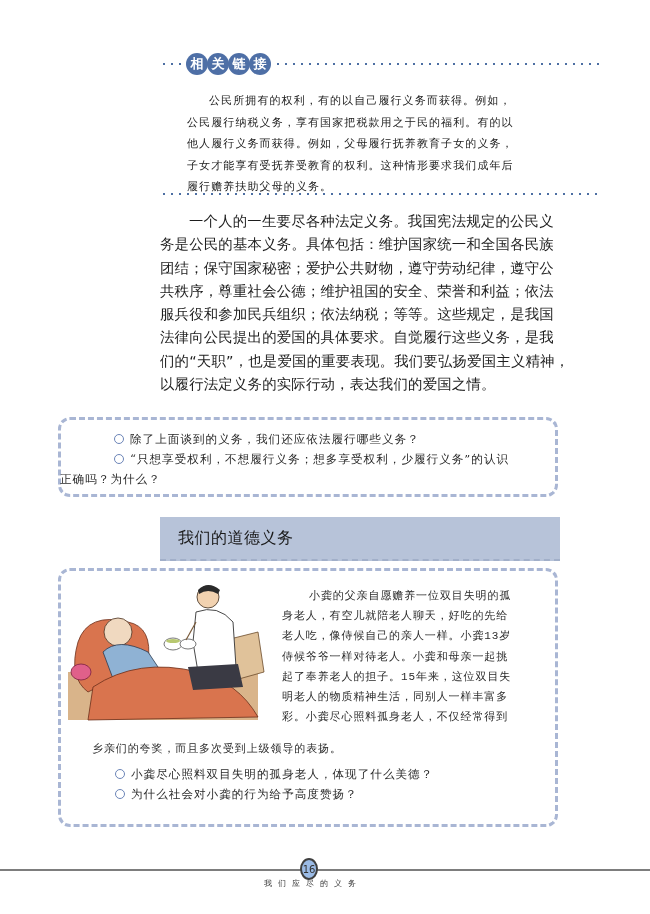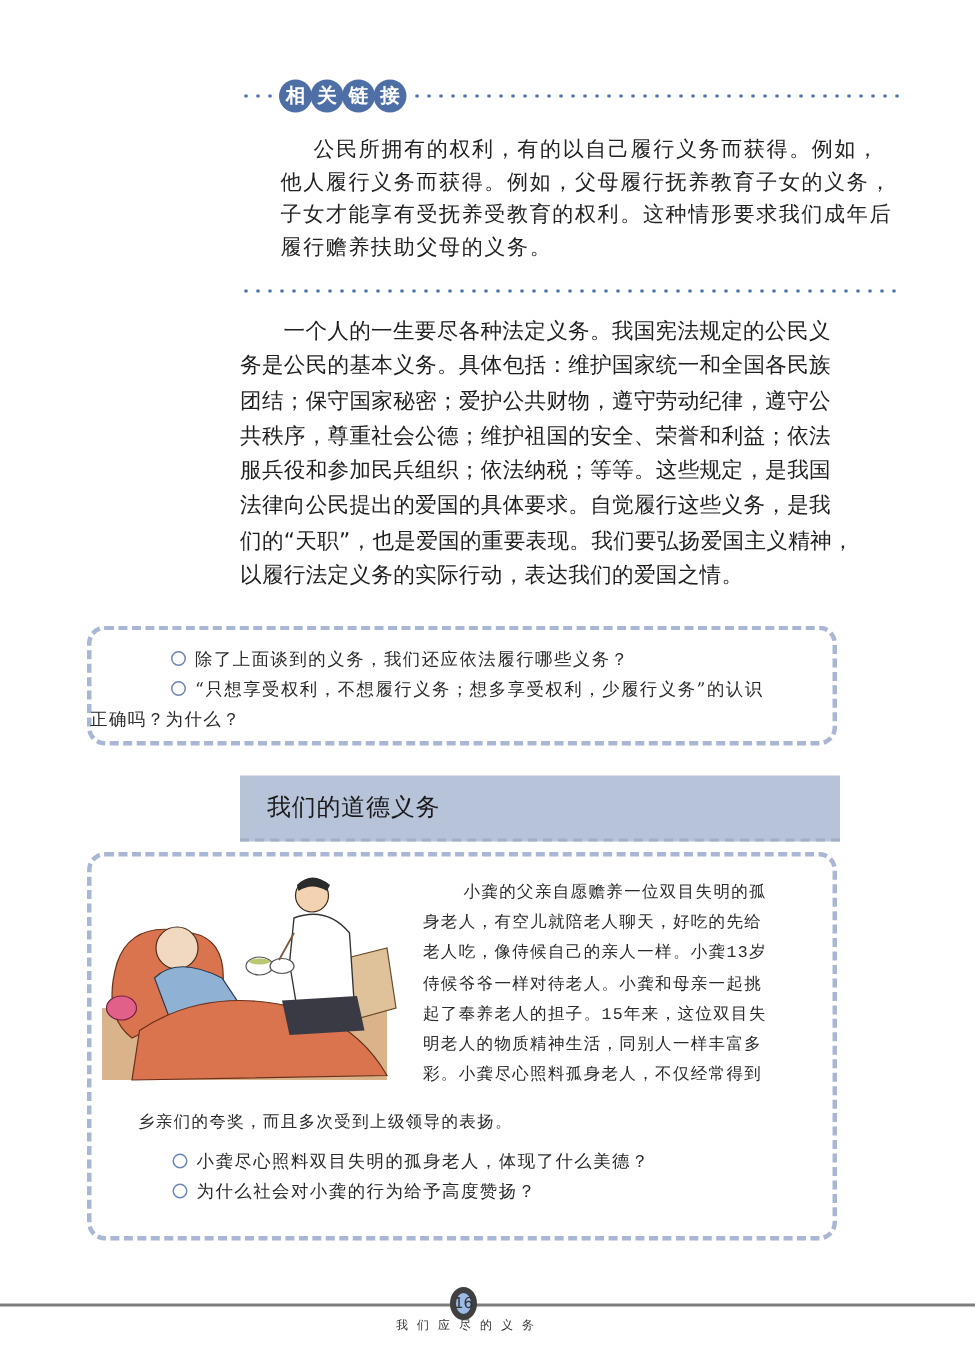--- a/index.html
+++ b/index.html
@@ -20,21 +20,21 @@
     .badges { display: flex; margin: 0 4px; }
     .badge {
       width: 22px; height: 22px; border-radius: 50%;
       background: #4e6fa6; color: #fff; font-weight: bold; font-size: 13px;
       display: flex; align-items: center; justify-content: center;
       margin-right: -1px;
     }
     .link-lines { position: absolute; left: 187px; top: 90px; width: 360px; }
     .link-lines div {
       font-family: "DejaVu Serif", "Liberation Serif", serif;
-      font-size: 14px; line-height: 21.6px; letter-spacing: 1.1px; white-space: nowrap; color:#222;
+      font-size: 11px; line-height: 21.6px; letter-spacing: 1.1px; white-space: nowrap; color:#222;
     }
     .link-lines div.indent { padding-left: 22px; }
     .link-footer-dots {
       position: absolute; left: 160px; top: 193px; width: 440px; height: 2px;
       background-image: radial-gradient(circle, #4d6fa3 1px, transparent 1.3px);
       background-size: 8px 2px; background-repeat: repeat-x;
     }
 
     
     .main-para { position: absolute; left: 160px; top: 210px; width: 420px; }
@@ -77,21 +77,21 @@
       font-size: 11px; line-height: 20.2px; white-space: nowrap; letter-spacing: 0.9px; color: #2a2a2a;
     }
     .story-lines div.indent { padding-left: 27px; }
     .story-tail { position: absolute; left: 92px; top: 739px; }
     .q2-lines { position: absolute; left: 115px; top: 764px; }
 
     
     .footer-line { position: absolute; left: 0; top: 869px; width: 650px; height: 2px; background: #7d7d7d; }
     .page-num {
       position: absolute; left: 300px; top: 858px; width: 18px; height: 22px; border-radius: 50%;
-      background: #9bbbe6; border: 4px solid #404040; color: #333; font-size: 10px;
+      background: #9bbbe6; border: 2px solid #404040; color: #333; font-size: 10px;
       display: flex; align-items: center; justify-content: center;
     }
     .footer-title {
       position: absolute; left: 253px; top: 878px; width: 120px; text-align: center;
       font-size: 8px; letter-spacing: 6px; color: #333;
     }
   </style>
 </head>
 <body>
 
@@ -103,20 +103,21 @@
     <span class="badge">链</span>
     <span class="badge">接</span>
   </div>
   <div class="dots"></div>
 </div>
 
 <div class="link-lines" style="left:187px;">
   <div class="indent" style="margin-left:0;">公民所拥有的权利，有的以自己履行义务而获得。例如，</div>
 </div>
 <div class="link-lines" style="left:187px; top:111.6px;">
+  <div>公民履行纳税义务，享有国家把税款用之于民的福利。有的以</div>
   <div>他人履行义务而获得。例如，父母履行抚养教育子女的义务，</div>
   <div>子女才能享有受抚养受教育的权利。这种情形要求我们成年后</div>
   <div>履行赡养扶助父母的义务。</div>
 </div>
 <div class="link-footer-dots"></div>
 
 <div class="main-para">
   <div class="indent">一个人的一生要尽各种法定义务。我国宪法规定的公民义</div>
   <div>务是公民的基本义务。具体包括：维护国家统一和全国各民族</div>
   <div>团结；保守国家秘密；爱护公共财物，遵守劳动纪律，遵守公</div>

